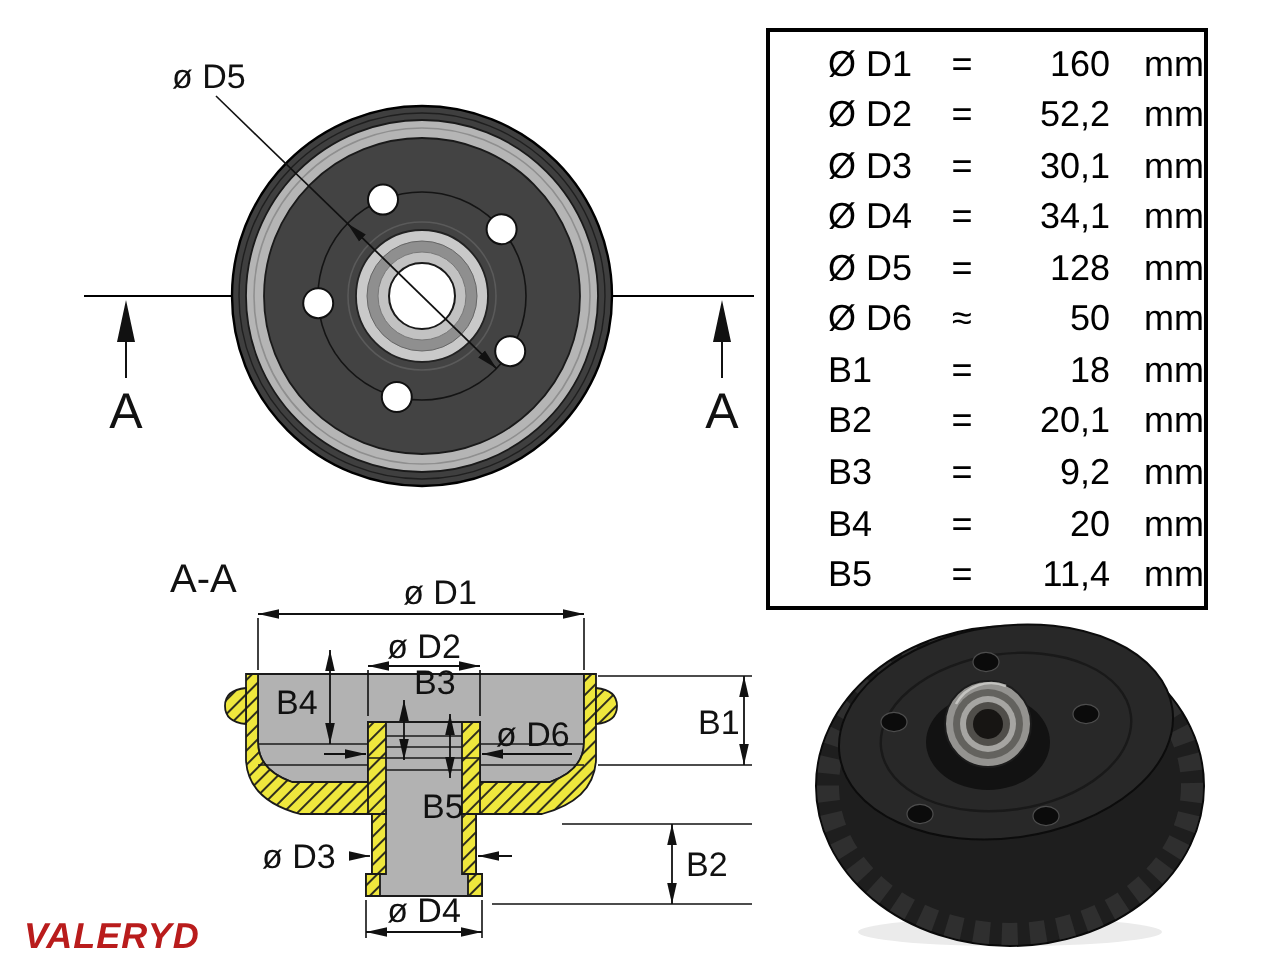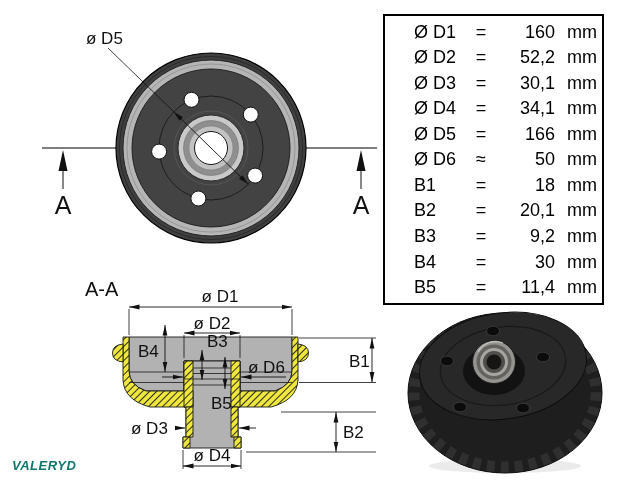--- a/index.html
+++ b/index.html
@@ -25,26 +25,26 @@
     padding:3px 0;
   }
   .trow{
     display:grid;
     grid-template-columns:29px 57px 20px 64px 12px auto;
     align-items:center;font-size:18px;color:#000;line-height:1;
   }
   .c-label{grid-column:2;}
   .c-sign{grid-column:3;text-align:center;}
   .c-value{grid-column:4;text-align:right;}
-  .c-unit{grid-column:6;text-align:left;}
+  .c-unit{grid-column:6;text-align:right;}
 
   #logo{
     position:absolute;left:12px;top:458px;
-    font-size:13px;font-weight:700;font-style:italic;
-    color:#0f766e;letter-spacing:0.5px;
+    font-size:18px;font-weight:700;font-style:italic;
+    color:#b91c1c;letter-spacing:0.5px;
   }
 </style>
 </head>
 <body>
 
 
 
 <svg width="640" height="480" viewBox="0 0 640 480">
   <defs>
     <marker id="arr" markerUnits="userSpaceOnUse" markerWidth="11" markerHeight="6" refX="10.5" refY="3" orient="auto-start-reverse">
@@ -238,21 +238,21 @@
   </div>
   <div class="trow">
     <span class="c-label">Ø D4</span>
     <span class="c-sign">=</span>
     <span class="c-value">34,1</span>
     <span class="c-unit">mm</span>
   </div>
   <div class="trow">
     <span class="c-label">Ø D5</span>
     <span class="c-sign">=</span>
-    <span class="c-value">166</span>
+    <span class="c-value">128</span>
     <span class="c-unit">mm</span>
   </div>
   <div class="trow">
     <span class="c-label">Ø D6</span>
     <span class="c-sign">≈</span>
     <span class="c-value">50</span>
     <span class="c-unit">mm</span>
   </div>
   <div class="trow">
     <span class="c-label">B1</span>
@@ -268,21 +268,21 @@
   </div>
   <div class="trow">
     <span class="c-label">B3</span>
     <span class="c-sign">=</span>
     <span class="c-value">9,2</span>
     <span class="c-unit">mm</span>
   </div>
   <div class="trow">
     <span class="c-label">B4</span>
     <span class="c-sign">=</span>
-    <span class="c-value">30</span>
+    <span class="c-value">20</span>
     <span class="c-unit">mm</span>
   </div>
   <div class="trow">
     <span class="c-label">B5</span>
     <span class="c-sign">=</span>
     <span class="c-value">11,4</span>
     <span class="c-unit">mm</span>
   </div>
 </div>
 

